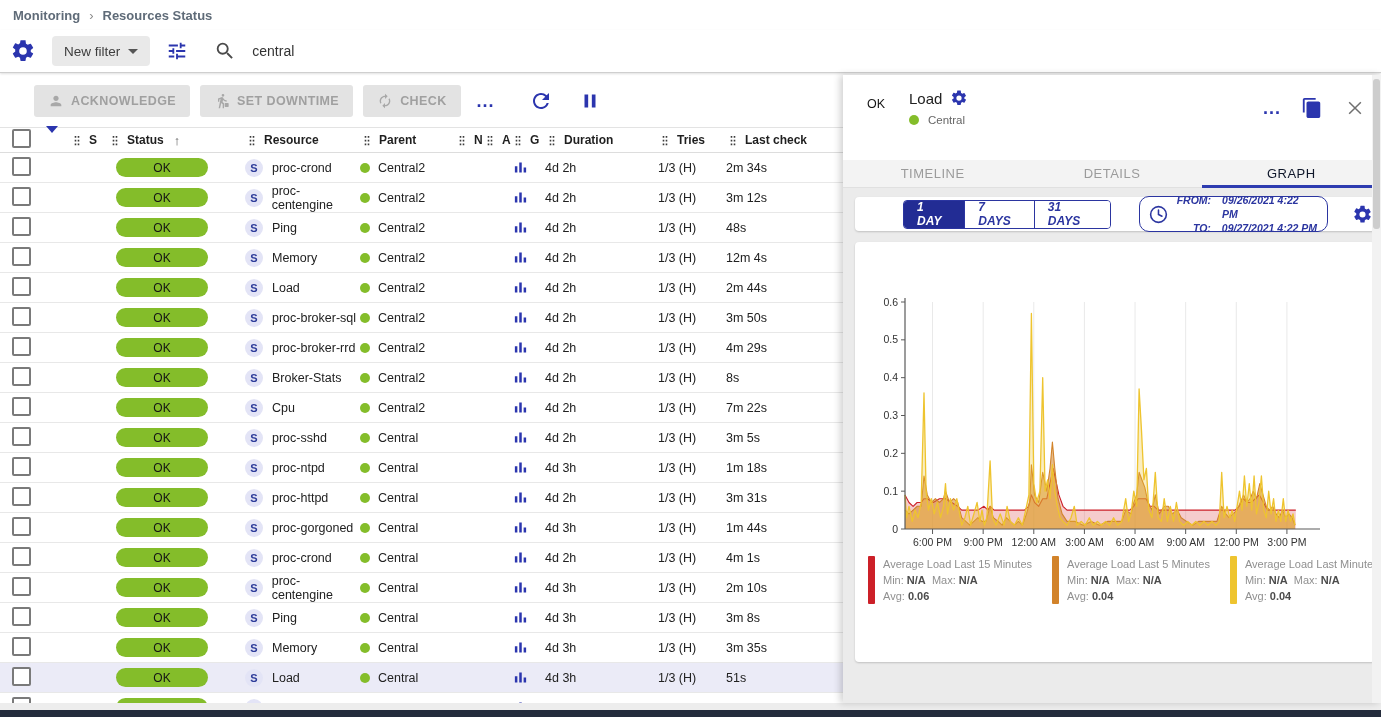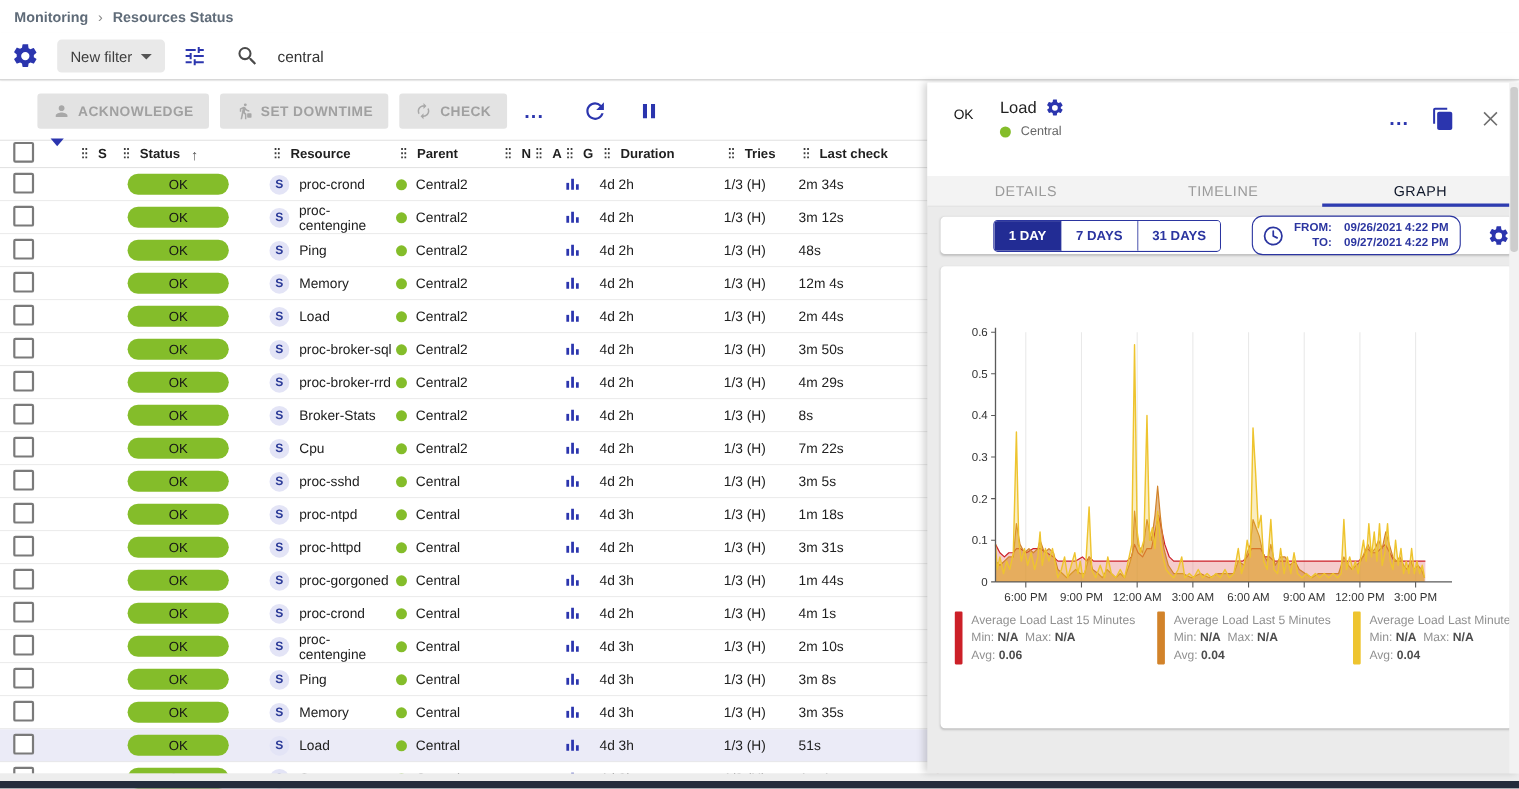--- a/index.html
+++ b/index.html
@@ -66,21 +66,21 @@
   .close-x{cursor:pointer;}
 
   .tabs{display:flex;background:#f3f3f3;height:27px;border-bottom:1px solid #e0e0e0;}
   .tab{flex:1;display:flex;align-items:center;justify-content:center;font-size:13px;letter-spacing:.5px;
        color:#9b9b9b;cursor:pointer;position:relative;}
   .tab.active{color:#0f172a;}
   .tab.active::after{content:"";position:absolute;left:0;right:0;bottom:-1px;height:3px;background:#2e3cb0;}
 
   .panel-body{flex:1;padding:9px 6px 0 12px;overflow:hidden;}
   .card{background:#fff;border-radius:4px;box-shadow:0 1px 2px rgba(0,0,0,.18);}
-  .time-card{height:34px;display:flex;align-items:center;padding-left:48px;box-sizing:border-box;width:520px;}
+  .time-card{height:34px;display:flex;align-items:center;padding-left:48px;box-sizing:border-box;width:520px;font-style:italic;}
   .btn-group{display:flex;border:1px solid #2b35a0;border-radius:4px;overflow:hidden;height:27px;}
   .range-btn{display:flex;align-items:center;justify-content:center;padding:0 13px;font-size:12px;font-weight:bold;
              color:#2b35a0;background:#fff;cursor:pointer;border-right:1px solid #2b35a0;}
   .range-btn:last-child{border-right:none;}
   .range-btn.active{background:#222c94;color:#fff;}
   .fromto{display:flex;align-items:center;gap:8px;border:1.5px solid #2b35a0;border-radius:10px;
           height:36px;margin-left:28px;padding:0 10px 0 8px;box-sizing:border-box;}
   .ft-lines{font-size:10.5px;font-weight:bold;color:#2b35a0;line-height:14px;}
   .ft-row{display:flex;justify-content:flex-end;gap:11px;}
   .time-gear{margin-left:22px;cursor:pointer;}
@@ -814,22 +814,22 @@
         </span>
         <span class="icon-btn close-x">
           <svg width="20" height="20" viewBox="0 0 24 24">
               <path d="M5 5 19 19M19 5 5 19" stroke="#6f6f6f" stroke-width="1.8" fill="none"></path>
             </svg>
         </span>
       </div>
     </div>
 
     <div class="tabs">
+      <span class="tab">TIMELINE</span>
       <span class="tab">DETAILS</span>
-      <span class="tab">TIMELINE</span>
       <span class="tab active">GRAPH</span>
     </div>
 
     <div class="panel-body">
 
       <div class="card time-card">
         <div class="btn-group">
           <span class="range-btn active">1 DAY</span>
           <span class="range-btn">7 DAYS</span>
           <span class="range-btn">31 DAYS</span>

